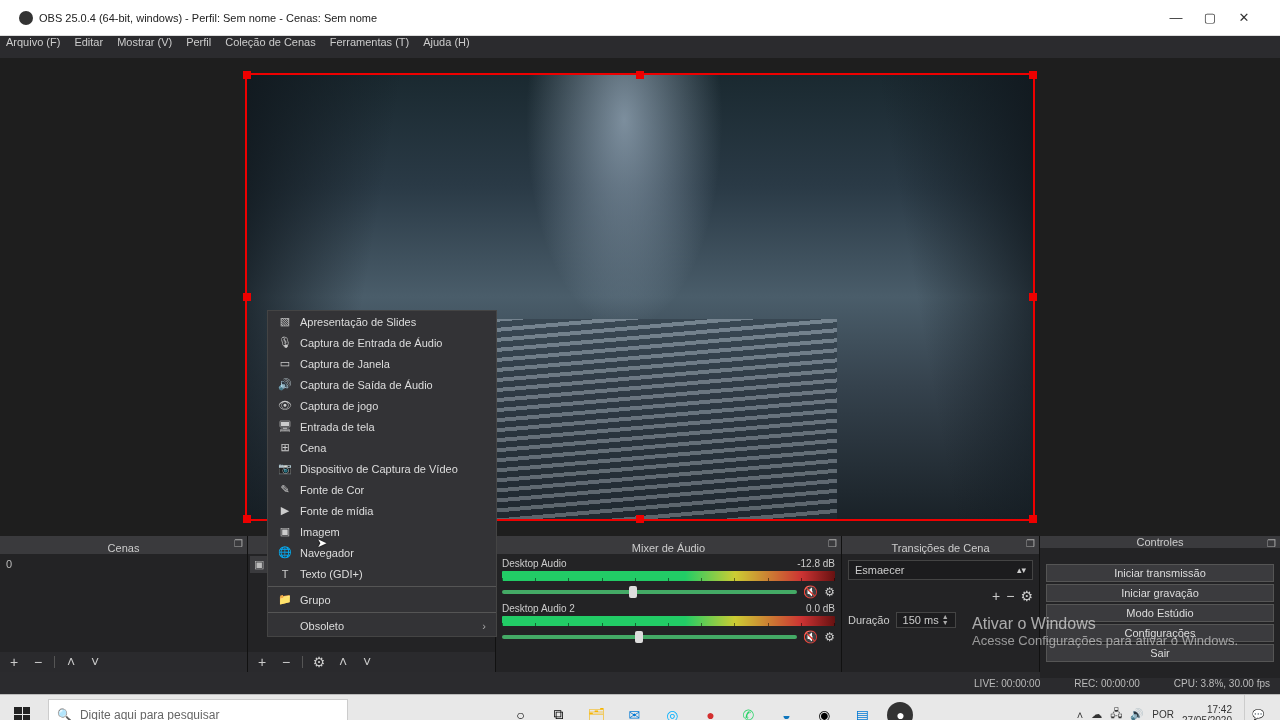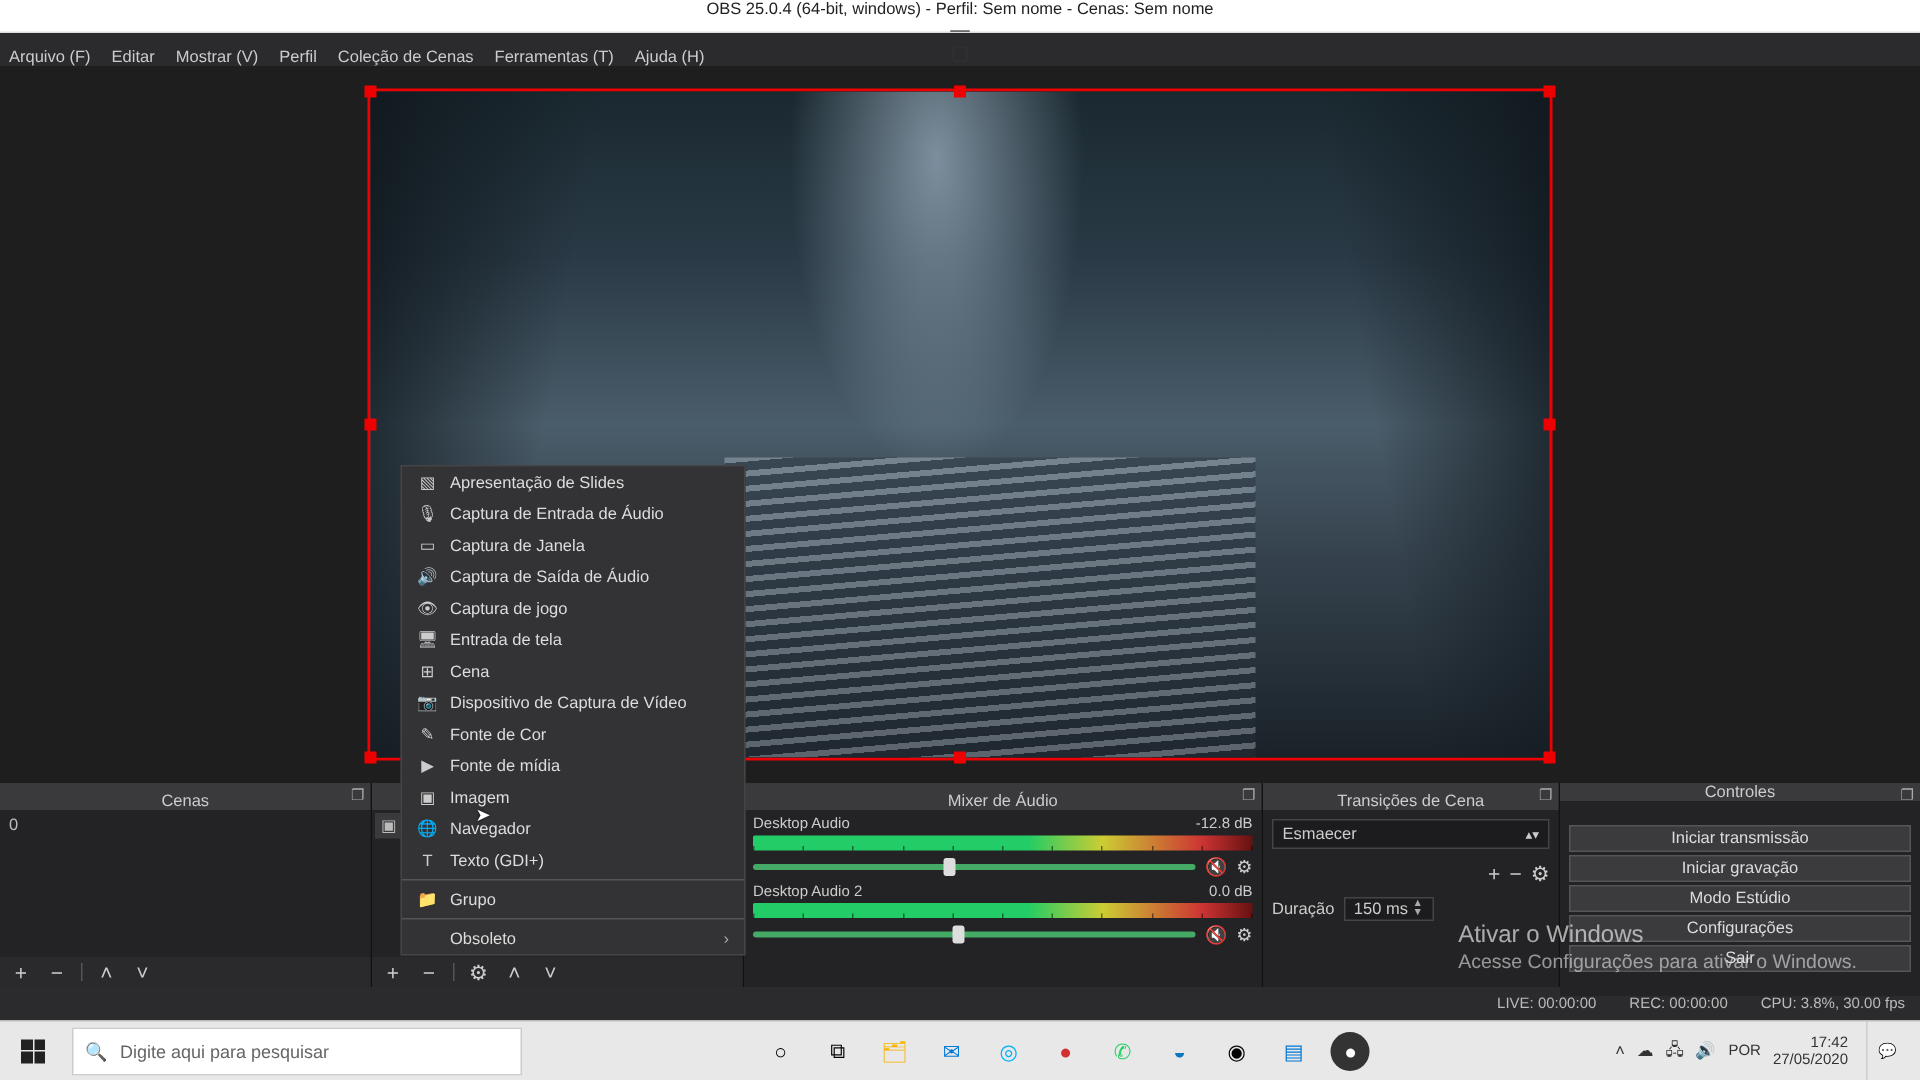--- a/index.html
+++ b/index.html
@@ -1,25 +1,25 @@
 <!DOCTYPE html>
 <html><head>
 <meta charset="utf-8">
 <style>
 * { margin: 0; padding: 0; box-sizing: border-box; font-family: "Segoe UI", Tahoma, sans-serif; }
 html, body { width: 1280px; height: 720px; overflow: hidden; background: #fff; }
 
 
-.titlebar { height: 22px; background: #fff; display: flex; align-items: center; padding: 0 19px; font-size: 11px; color: #222; border-bottom: 1px solid #ddd; flex-direction: column; }
+.titlebar { height: 36px; background: #fff; display: flex; align-items: center; padding: 0 19px; font-size: 11px; color: #222; border-bottom: 1px solid #ddd; }
 .titlebar .obs-icon { width: 14px; height: 14px; border-radius: 50%; background: #333; margin-right: 6px; display: inline-block; }
 .titlebar .spacer { flex: 1; }
 .titlebar .winbtn { width: 34px; height: 20px; display: flex; align-items: center; justify-content: center; color: #333; font-size: 13px; cursor: pointer; }
 
 
-.menubar { height: 22px; background: #2b2b2e; display: flex; align-items: flex-end; padding: 0 6px; gap: 14px; font-size: 11px; color: #ccc; }
+.menubar { height: 22px; background: #2b2b2e; display: flex; align-items: flex-start; padding: 0 6px; gap: 14px; font-size: 11px; color: #ccc; }
 .menubar .item { cursor: pointer; }
 
 
 .preview-wrap { height: 478px; background: #1e1e1e; display: flex; align-items: center; justify-content: center; position: relative; }
 .preview { width: 790px; height: 448px; position: relative; border: 2px solid #e00; }
 .preview .bgscene {
   width: 100%; height: 100%;
   background: linear-gradient(180deg, #1a2930 0%, #2a3a46 25%, #4a5d6a 50%, #35424d 70%, #1a2228 100%);
   position: relative; overflow: hidden;
 }
@@ -90,21 +90,21 @@
 
 .controls { width: 240px; border-right: none; }
 .controls .dock-body { padding: 16px 6px; display: flex; flex-direction: column; gap: 2px; }
 .ctrl-btn { background: #3b3b3e; color: #ddd; font-size: 11px; text-align: center; padding: 2px; border: 1px solid #555; cursor: pointer; }
 
 
 .watermark { position: absolute; right: 42px; bottom: 72px; z-index: 40; color: rgba(230,230,230,0.6); font-size: 13px; text-align: left; pointer-events: none; }
 .watermark .wm-t { font-size: 16px; color: rgba(230,230,230,0.7); }
 
 
-.statusbar { height: 22px; background: #2b2b2e; color: #bbb; font-size: 10px; display: flex; align-items: center; justify-content: flex-end; gap: 22px; padding: 0 10px; }
+.statusbar { height: 22px; background: #2b2b2e; color: #bbb; font-size: 10px; display: flex; align-items: center; justify-content: flex-end; gap: 34px; padding: 0 10px; }
 
 
 .taskbar { height: 40px; background: #e8e8e8; border-top: 1px solid #bbb; display: flex; align-items: center; }
 .taskbar .start { width: 44px; height: 40px; display: flex; align-items: center; justify-content: center; cursor: pointer; }
 .win-logo { width: 16px; height: 16px; display: grid; grid-template-columns: 1fr 1fr; grid-template-rows: 1fr 1fr; gap: 1px; }
 .win-logo span { background: #222; }
 .search { flex: 0 0 300px; height: 32px; background: #fff; border: 1px solid #ccc; display: flex; align-items: center; padding: 0 8px; gap: 8px; font-size: 12px; color: #666; margin: 0 4px; }
 .tb-icons { flex: 1; display: flex; align-items: center; justify-content: center; gap: 12px; }
 .tb-ic { width: 26px; height: 26px; border-radius: 3px; display: flex; align-items: center; justify-content: center; font-size: 14px; cursor: pointer; }
 .tray { display: flex; align-items: center; gap: 8px; padding: 0 8px; font-size: 10px; color: #333; }

